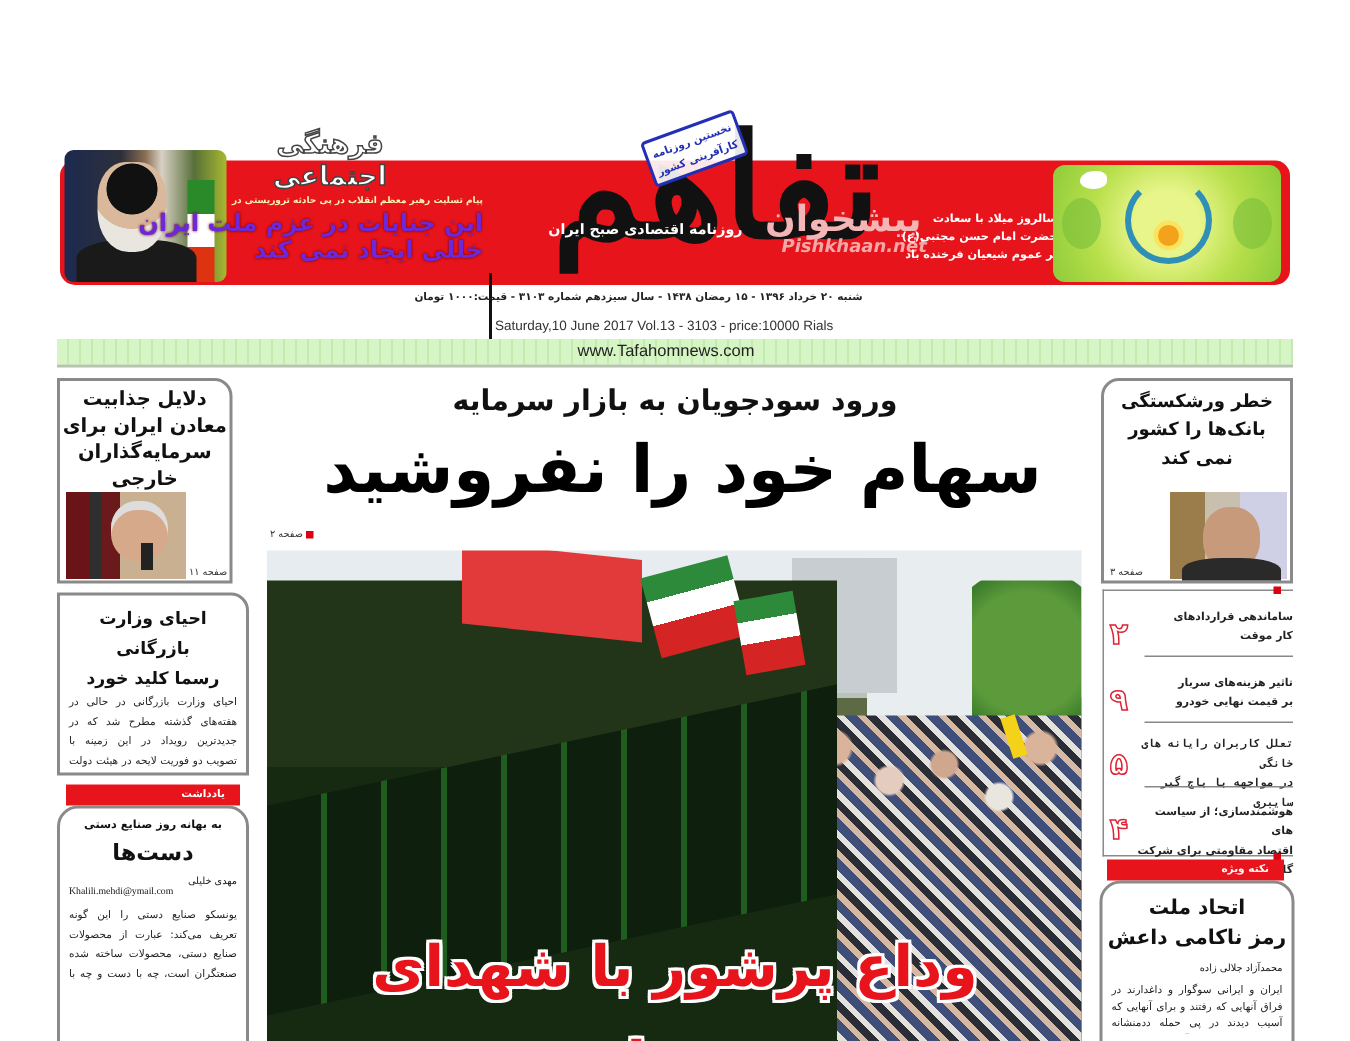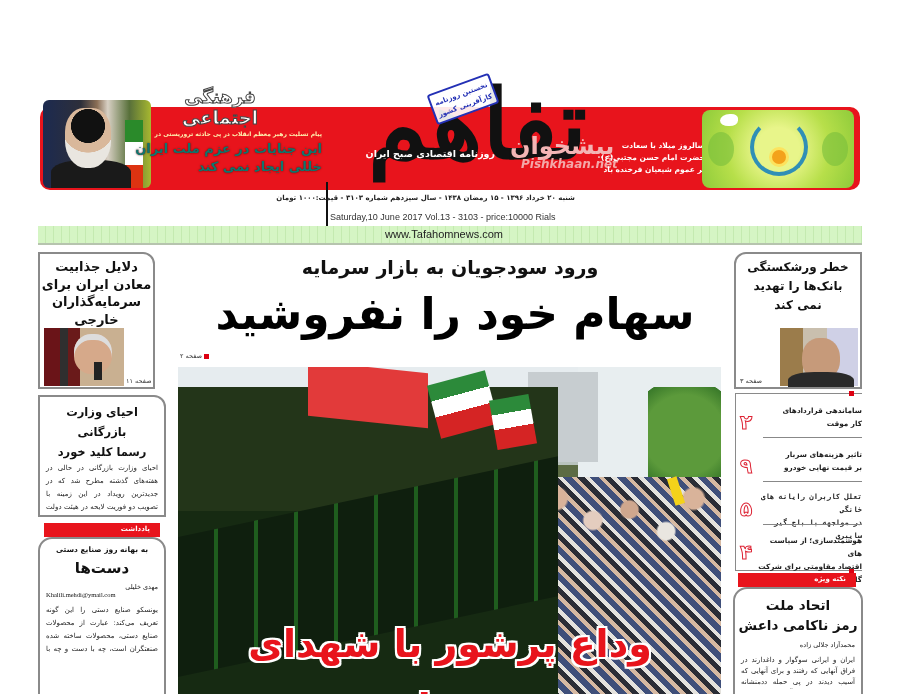--- a/index.html
+++ b/index.html
@@ -23,21 +23,21 @@
   }
   .leader-photo .head {
     position:absolute; left:22px; top:8px; width:46px; height:60px; border-radius:40% 40% 45% 45%;
     background: radial-gradient(circle at 50% 30%, #111 0 35%, #d9b89b 36% 55%, #e9e6e0 56% 100%);
   }
   .leader-photo .robe { position:absolute; left:8px; top:60px; width:80px; height:30px; background:#1a1a1a; border-radius: 40% 40% 0 0; }
   .leader-photo .flag { position:absolute; right:8px; top:20px; width:18px; height:68px; background:linear-gradient(#2a8a2a 0 33%, #fff 33% 66%, #d31 66% 100%); }
 
   .left-banner { position:absolute; left:152px; top:130px; width:170px; direction: rtl; color:#fff; text-align: right; }
   .left-banner .kicker { font-size: 6px; font-weight:bold; color:#fff4b0; height: 10px; overflow:hidden; white-space:nowrap; }
-  .left-banner .line { font-size: 13px; font-weight: bold; color:#0f766e; line-height: 18px; text-shadow: 0 0 2px #600; white-space:nowrap;padding-left:32px; }
+  .left-banner .line { font-size: 16px; font-weight: bold; color:#6d28d9; line-height: 18px; text-shadow: 0 0 2px #600; white-space:nowrap;padding-left:32px; }
 
   .logo {
     position:absolute; left: 345px; top: 60px; width: 265px; height: 130px;
     font-family: "DejaVu Serif", serif; font-size: 96px; font-weight: bold; color:#111; direction: rtl;
     line-height: 130px; text-align: center; letter-spacing: -4px;
   }
   .stamp {
     position:absolute; left: 430px; top: 83px; width: 66px; height: 32px;
     border: 2px solid #2330b5; border-radius: 3px; transform: rotate(-20deg);
     color: #2330b5; font-size: 7px; font-weight: bold; text-align:center; line-height: 12px; padding-top: 3px; background: rgba(255,255,255,0.9);
@@ -235,21 +235,21 @@
   <div class="mp-banner"></div>
   <div class="mp-flag1"></div>
   <div class="mp-flag2"></div>
   <div class="mp-flag3"></div>
 </div>
 <div class="photo-caption">وداع پرشور با شهدای رمضان</div>
 
 <div class="box" style="left:734px;top:252px;width:128px;height:137px;border-radius:12px 0 0 0;">
   <div class="box-title" style="font-size:12px;padding-top:4px;line-height:19px;">
     <div>خطر ورشکستگی</div>
-    <div>بانک‌ها را تهدید</div>
+    <div>بانک‌ها را کشور</div>
     <div>نمی کند</div>
   </div>
   <div class="photo-man2" style="left:44px;top:74px;width:78px;height:58px;">
     <div class="face"></div>
     <div class="suit"></div>
   </div>
   <div class="page-ref" style="left:4px;top:123px;"><span>صفحه ۳</span></div>
 </div>
 
 <div class="index-box"></div>

